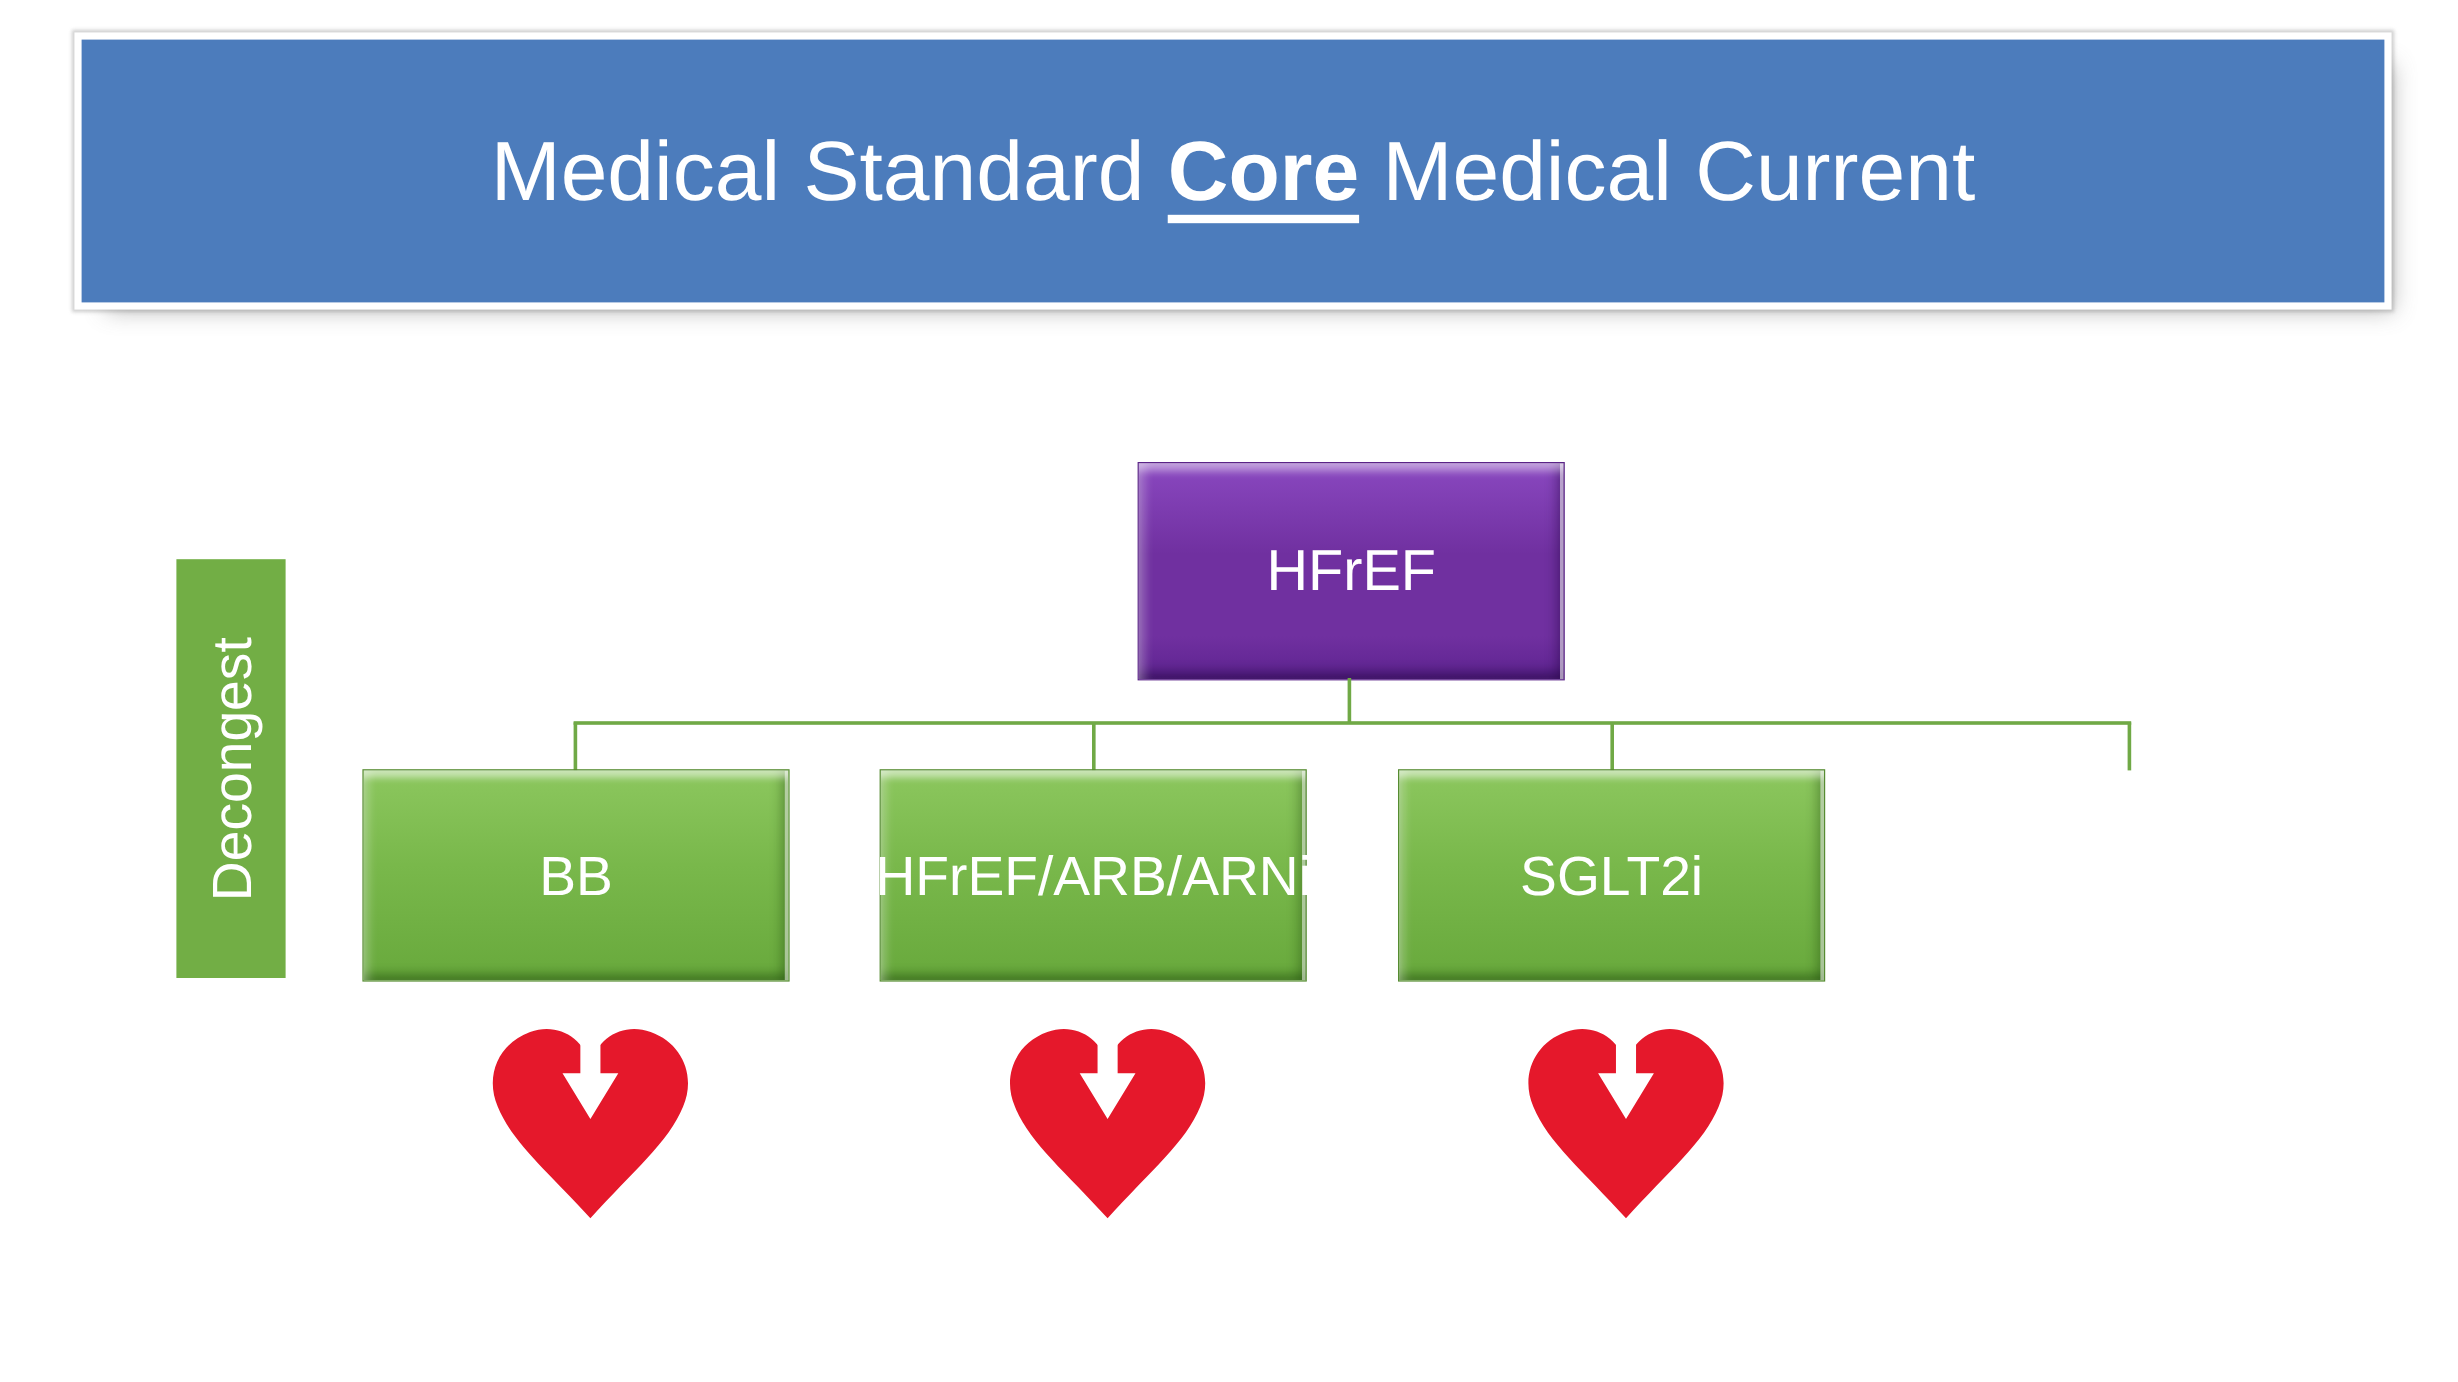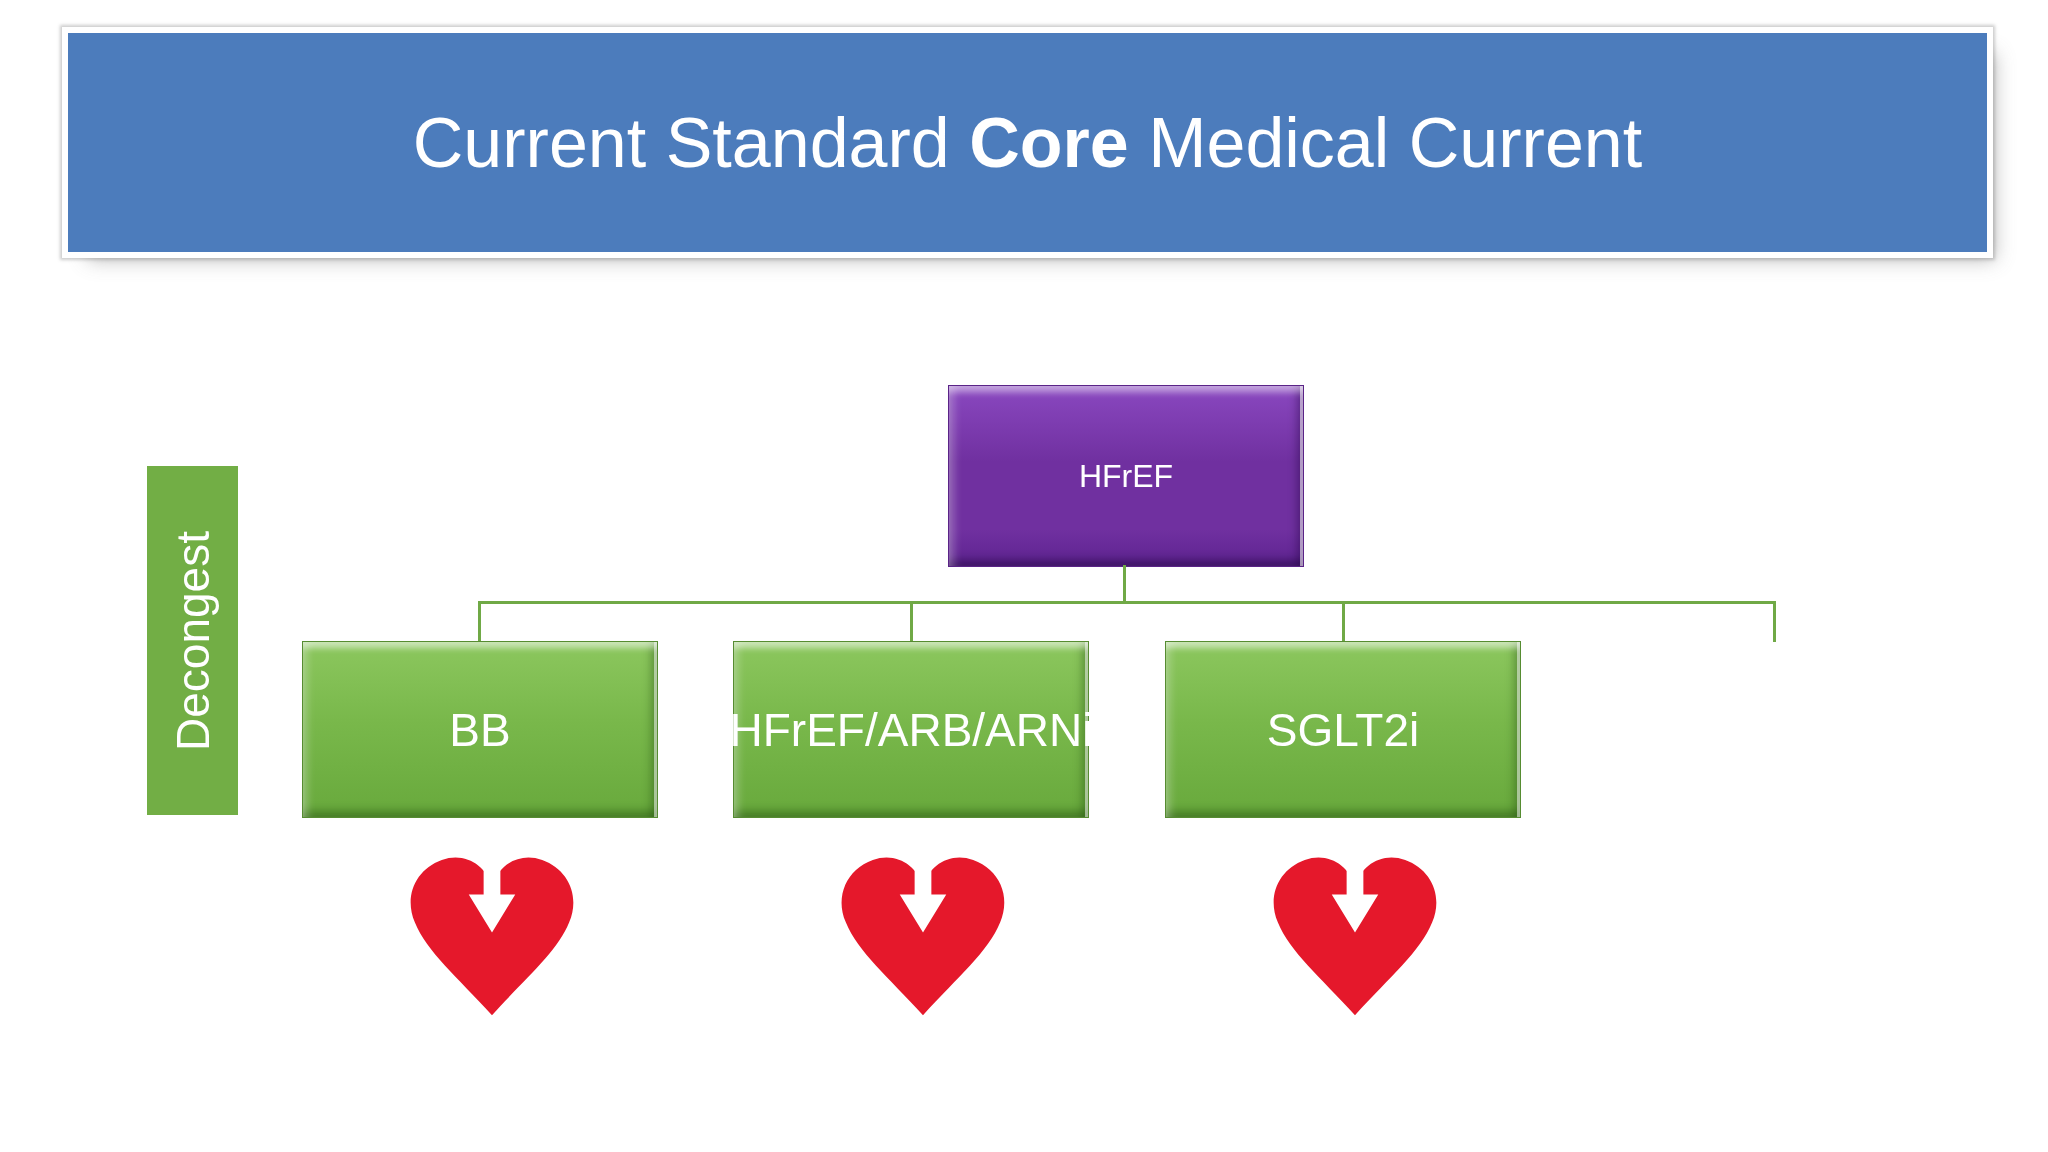--- a/index.html
+++ b/index.html
@@ -9,26 +9,26 @@
   
   .banner{
     position:absolute;left:68px;top:33px;width:1919px;height:219px;
     background:var(--banner-blue,#4C7CBC);
     display:flex;flex-direction:column;justify-content:center;align-items:center;
     box-shadow:0 0 0 6px #ffffff,
                0 0 3px 8px rgba(130,130,130,.40),
                14px 14px 18px -6px rgba(110,110,110,.45);
   }
   .title-line{color:var(--text-white,#fff);font-size:70px;line-height:104px;text-align:center;white-space:pre;}
-  .title-line .em{font-weight:bold;text-decoration-thickness:7px;text-underline-offset:12px;}
+  .title-line .em{font-weight:bold;text-decoration:underline;text-decoration-thickness:7px;text-underline-offset:12px;}
 
   
   .node{position:absolute;display:flex;align-items:center;justify-content:center;color:var(--text-white,#fff);}
   .root-node{
-    left:948px;top:385px;width:354px;height:180px;font-size:32px;
+    left:948px;top:385px;width:354px;height:180px;font-size:48px;
     background:linear-gradient(180deg,var(--root-purple-light,#8A48C0) 0%,var(--root-purple,#7030A0) 42%,var(--root-purple,#7030A0) 80%,var(--root-purple-dark,#5E2390) 100%);
     border:1px solid #5a2387;
     box-shadow:inset -3px 0 0 rgba(255,255,255,.55),
                inset 0 10px 7px -4px rgba(255,255,255,.50),
                inset 10px 0 8px -5px rgba(255,255,255,.28),
                inset -12px 0 9px -6px rgba(30,0,60,.40),
                inset 0 -11px 9px -5px rgba(25,0,50,.45);
   }
 
   
@@ -66,21 +66,21 @@
                inset 0 -10px 8px -4px rgba(20,60,5,.40);
   }
   .child .heart{position:absolute;left:97px;top:207px;width:186px;height:171px;}
 </style>
 </head>
 <body>
 
 <div class="slide">
 
   <div class="banner">
-    <div class="title-line"><span>Current Standard </span><span class="em">Core</span><span> Medical Current</span></div>
+    <div class="title-line"><span>Medical Standard </span><span class="em">Core</span><span> Medical Current</span></div>
   </div>
 
   <div class="side-bar">
     <span class="vert">Decongest</span>
   </div>
 
   <div class="node root-node">
     <span>HFrEF</span>
   </div>
 

